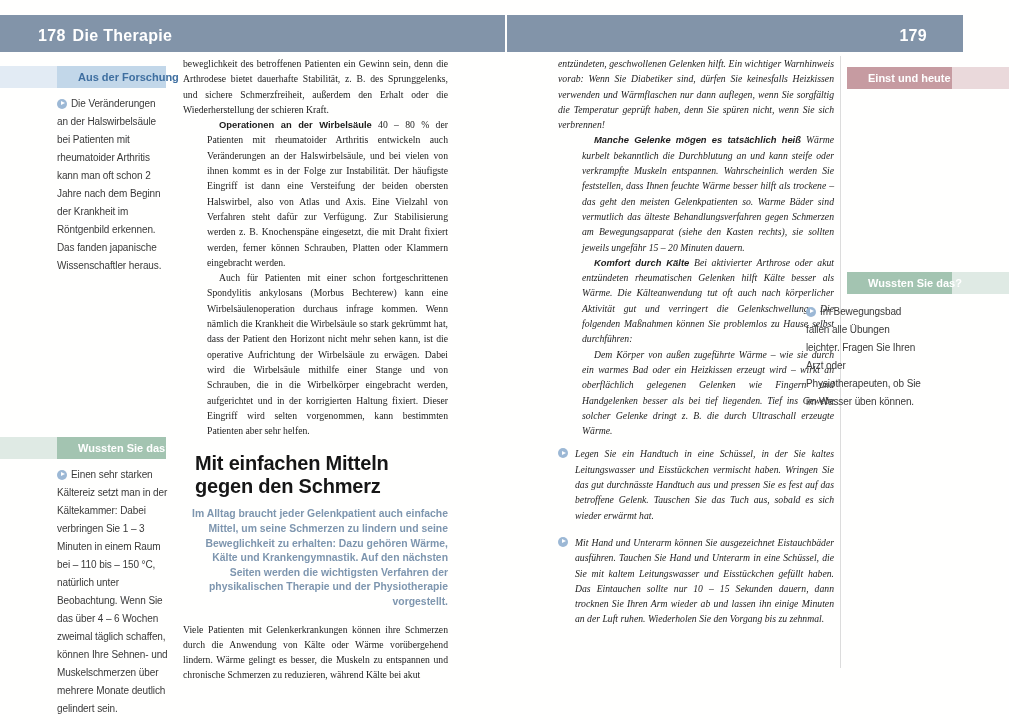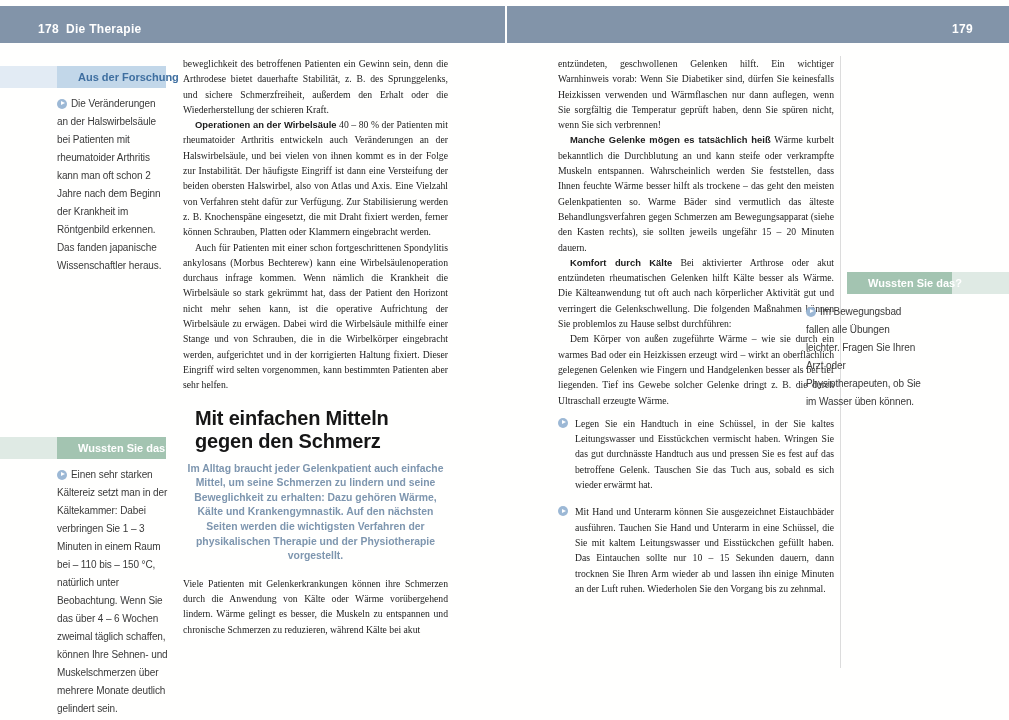--- a/index.html
+++ b/index.html
@@ -1,23 +1,23 @@
 <!DOCTYPE html>
 <html lang="de"><head>
 <meta charset="utf-8">
 <style>
   html,body{margin:0;padding:0;background:#e8e8e8;}
   #canvas{position:relative;width:1009px;height:720px;background:#fffffe;overflow:hidden;
           font-family:"Liberation Sans",sans-serif;}
 
   
-  .topbar{position:absolute;top:6px;height:37px;background:#8294a9;display:flex;align-items:flex-end;
-          color:#fff;font-size:12px;font-weight:bold;letter-spacing:.3px;box-sizing:border-box;padding-bottom:7px;}
+  .topbar{position:absolute;top:15px;height:37px;background:#8294a9;display:flex;align-items:flex-end;
+          color:#fff;font-size:16px;font-weight:bold;letter-spacing:.3px;box-sizing:border-box;padding-bottom:7px;}
   .topbar.left{left:0;width:505px;padding-left:38px;}
-  .topbar.right{left:507px;width:502px;justify-content:flex-end;padding-right:36px;}
+  .topbar.right{left:507px;width:456px;justify-content:flex-end;padding-right:36px;}
   .topbar .pgnum{margin-right:7px;}
 
   
   .strip{position:absolute;height:22px;}
   .strip .dark{position:absolute;top:0;height:22px;box-sizing:border-box;padding-left:21px;
                font-size:11px;font-weight:bold;line-height:22px;white-space:nowrap;}
   .sb-body{position:absolute;font-size:10px;font-weight:normal;line-height:18px;color:#3a3a3a;
            letter-spacing:-.1px;text-align:left;}
   .sb-body .txt{color:#3a3a3a;}
 
@@ -39,29 +39,29 @@
 
   
   .strip.know-right{left:847px;top:272px;width:162px;background:#dfeae4;}
   .strip.know-right .dark{left:0;width:105px;background:#a3c4b1;color:#fff;}
   .sb-body.know-right{left:806px;top:303px;width:119px;}
 
   
   .maincol{position:absolute;top:56px;font-family:"Liberation Serif",serif;font-size:9.7px;
            line-height:15.3px;color:#222;text-align:justify;}
   .maincol.left{left:183px;width:265px;}
-  .maincol.right{left:558px;width:276px;}
+  .maincol.right{left:558px;width:276px;font-style:italic;}
   .maincol p{margin:0;}
-  .maincol p.indent{text-indent:12px;}
+  .maincol p.indent{text-indent:12px;margin-left:24px;}
   .runin{font-family:"Liberation Sans",sans-serif;font-weight:bold;font-size:9.4px;color:#1c1c1c;}
 
   h1.chapter{font-family:"Liberation Sans",sans-serif;font-size:20px;line-height:23px;font-weight:bold;
              color:#161616;margin:14px 0 9px 12px;text-align:left;letter-spacing:-.2px;}
   p.intro{font-family:"Liberation Sans",sans-serif;font-size:10.4px;line-height:14.6px;font-weight:bold;
-          color:#7e96af;text-align:center;margin:0 0 12px 0;}
+          color:#7e96af;text-align:right;margin:0 0 12px 0;}
   h2.sub{font-family:"Liberation Sans",sans-serif;font-size:13px;line-height:16px;font-weight:bold;
          color:#161616;margin:0 0 3px 0;text-align:left;}
 
   
   ul.cold{list-style:none;margin:8px 0 0 0;padding:0;}
   ul.cold li{position:relative;padding-left:17px;margin-bottom:12px;}
   .bullet-icon{display:inline-block;width:10px;height:10px;border-radius:50%;background:#9cb8d5;
                position:relative;vertical-align:-1.5px;}
   .bullet-icon::after{content:"";position:absolute;left:3.5px;top:2.5px;width:0;height:0;
                border-left:4px solid #fff;border-top:2.5px solid transparent;border-bottom:2.5px solid transparent;}
@@ -113,20 +113,23 @@
     <p class="indent"><span class="runin">Komfort durch Kälte</span><span> Bei aktivierter Arthrose oder akut entzündeten rheumatischen Gelenken hilft Kälte besser als Wärme. Die Kälteanwendung tut oft auch nach körperlicher Aktivität gut und verringert die Gelenkschwellung. Die folgenden Maßnahmen können Sie problemlos zu Hause selbst durchführen:</span></p>
     <p class="indent">Dem Körper von außen zugeführte Wärme – wie sie durch ein warmes Bad oder ein Heizkissen erzeugt wird – wirkt an oberflächlich gelegenen Gelenken wie Fingern und Handgelenken besser als bei tief liegenden. Tief ins Gewebe solcher Gelenke dringt z. B. die durch Ultraschall erzeugte Wärme.</p>
     <ul class="cold">
       <li><span class="bullet-icon"></span><span>Legen Sie ein Handtuch in eine Schüssel, in der Sie kaltes Leitungswasser und Eisstückchen vermischt haben. Wringen Sie das gut durchnässte Handtuch aus und pressen Sie es fest auf das betroffene Gelenk. Tauschen Sie das Tuch aus, sobald es sich wieder erwärmt hat.</span></li>
       <li><span class="bullet-icon"></span><span>Mit Hand und Unterarm können Sie ausgezeichnet Eistauchbäder ausführen. Tauchen Sie Hand und Unterarm in eine Schüssel, die Sie mit kaltem Leitungswasser und Eisstückchen gefüllt haben. Das Eintauchen sollte nur 10 – 15 Sekunden dauern, dann trocknen Sie Ihren Arm wieder ab und lassen ihn einige Minuten an der Luft ruhen. Wiederholen Sie den Vorgang bis zu zehnmal.</span></li>
     </ul>
   </div>
 
   <div class="vrule"></div>
 
+  <div class="strip history">
+    <div class="dark">Einst und heute</div>
+  </div>
 
   <div class="strip know-right">
     <div class="dark">Wussten Sie das?</div>
   </div>
   <div class="sb-body know-right">
     <span class="bullet-icon b-inline"></span><span class="txt">Im Bewegungsbad fallen alle Übungen leichter. Fragen Sie Ihren Arzt oder Physiotherapeuten, ob Sie im Wasser üben können.</span>
   </div>
 
 </div>
 

